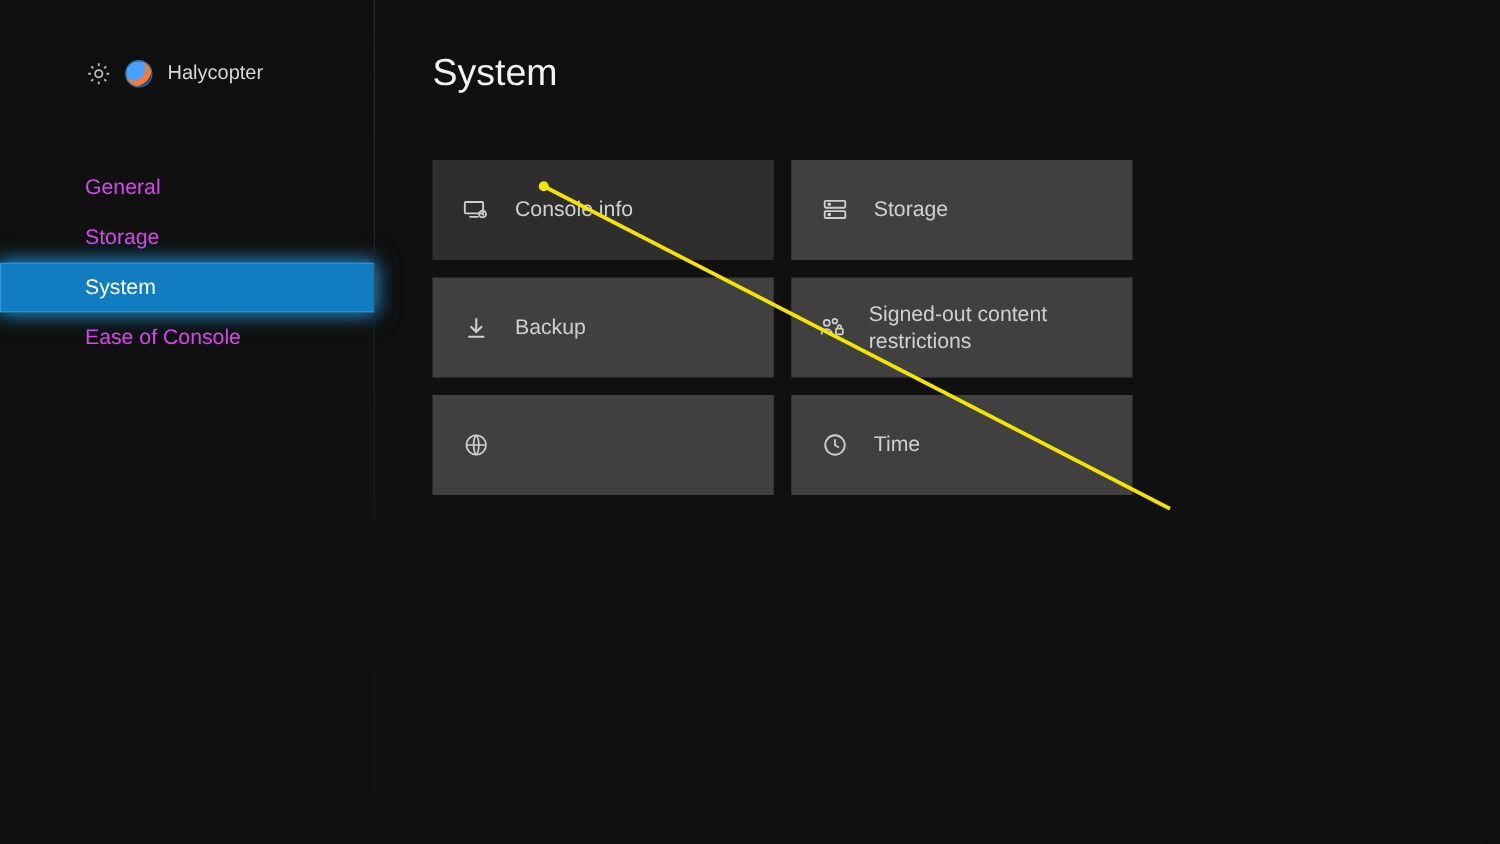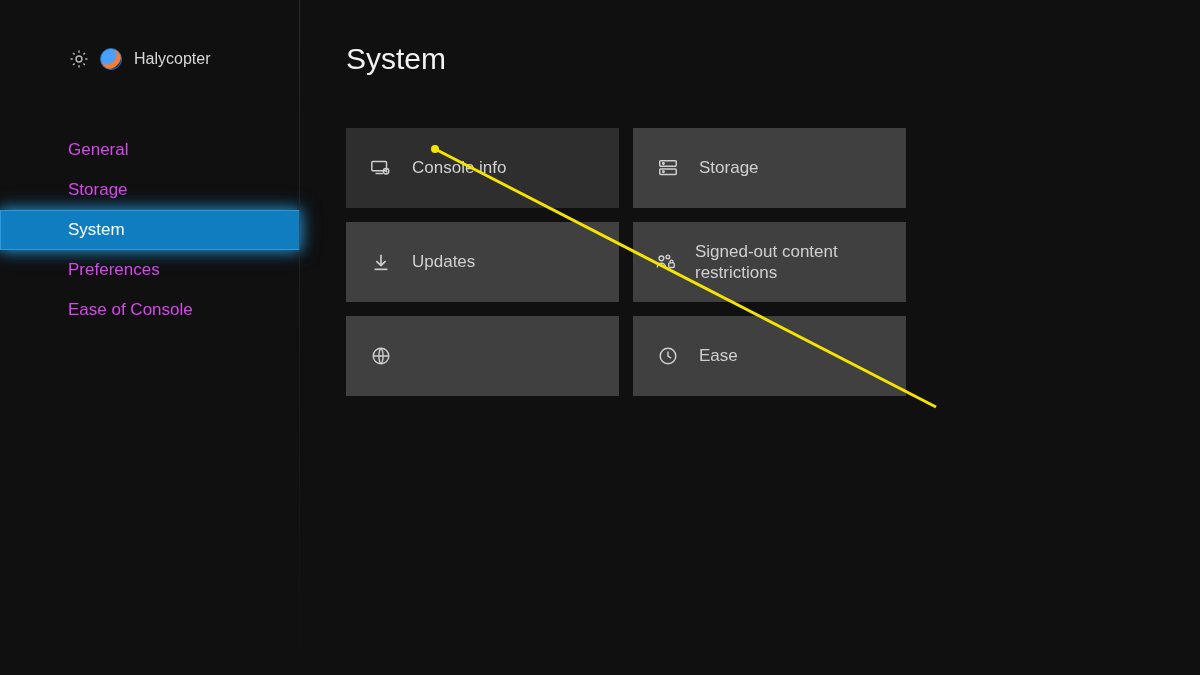--- a/index.html
+++ b/index.html
@@ -94,21 +94,20 @@
             </g>
           </svg>
       </span>
       <span class="avatar"></span>
       <span class="profile-name">Halycopter</span>
     </div>
     <ul class="nav">
       <li><span>General</span></li>
       <li><span>Storage</span></li>
       <li class="active"><span>System</span></li>
-      <li><span>Preferences</span></li>
       <li><span>Ease of Console</span></li>
     </ul>
     <div class="sidebar-sep"></div>
   </aside>
 
   <main class="main">
     <h1 class="page-title">System</h1>
 
     <div class="tiles">
       <div class="tile hover">
@@ -134,21 +133,21 @@
         <span class="label">Storage</span>
       </div>
       <div class="tile">
         <span class="ticon">
           <svg viewBox="0 0 24 24" stroke-width="1.8">
               <path d="M12 4v11"></path>
               <path d="M7 11l5 5 5-5"></path>
               <path d="M5 20h14"></path>
             </svg>
         </span>
-        <span class="label">Updates</span>
+        <span class="label">Backup</span>
       </div>
       <div class="tile">
         <span class="ticon">
           <svg viewBox="0 0 24 24" stroke-width="1.5">
               <circle cx="7" cy="8" r="2.6"></circle>
               <path d="M2.5 18c0-3 2.3-4.6 4.5-4.6s4.5 1.6 4.5 4.6"></path>
               <circle cx="14" cy="6.5" r="2"></circle>
               <rect x="15" y="13" width="6" height="5" rx="1"></rect>
               <path d="M16.5 13v-1.5a1.5 1.5 0 0 1 3 0V13"></path>
             </svg>
@@ -163,21 +162,21 @@
             </svg>
         </span>
       </div>
       <div class="tile">
         <span class="ticon">
           <svg viewBox="0 0 24 24" stroke-width="1.6">
               <circle cx="12" cy="12" r="8.5"></circle>
               <path d="M12 7v5.2l3.4 2"></path>
             </svg>
         </span>
-        <span class="label">Ease</span>
+        <span class="label">Time</span>
       </div>
     </div>
 
     <span class="dot" style="left:131px; top:145px;"></span>
     <svg class="pointer-line" width="900" height="480">
       <line x1="135" y1="149" x2="636" y2="407" stroke="#f4e400" stroke-width="3"></line>
     </svg>
 
   </main>
 </div>

